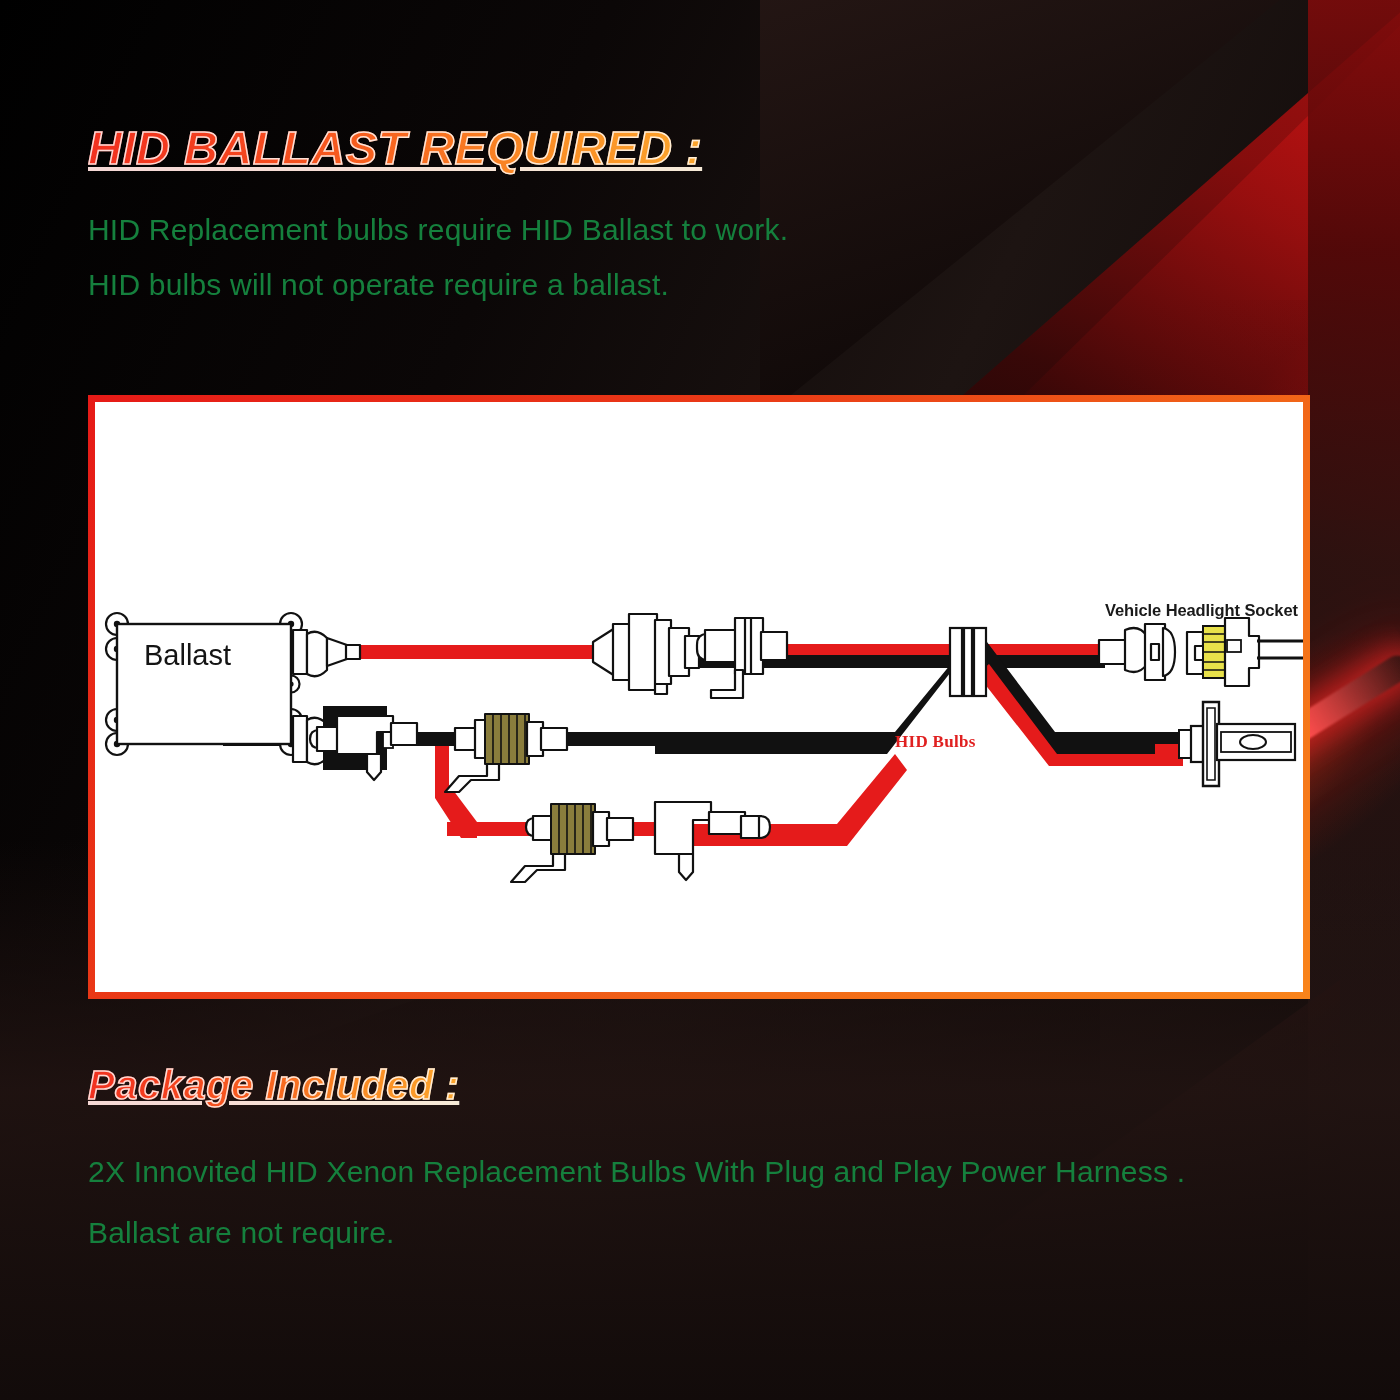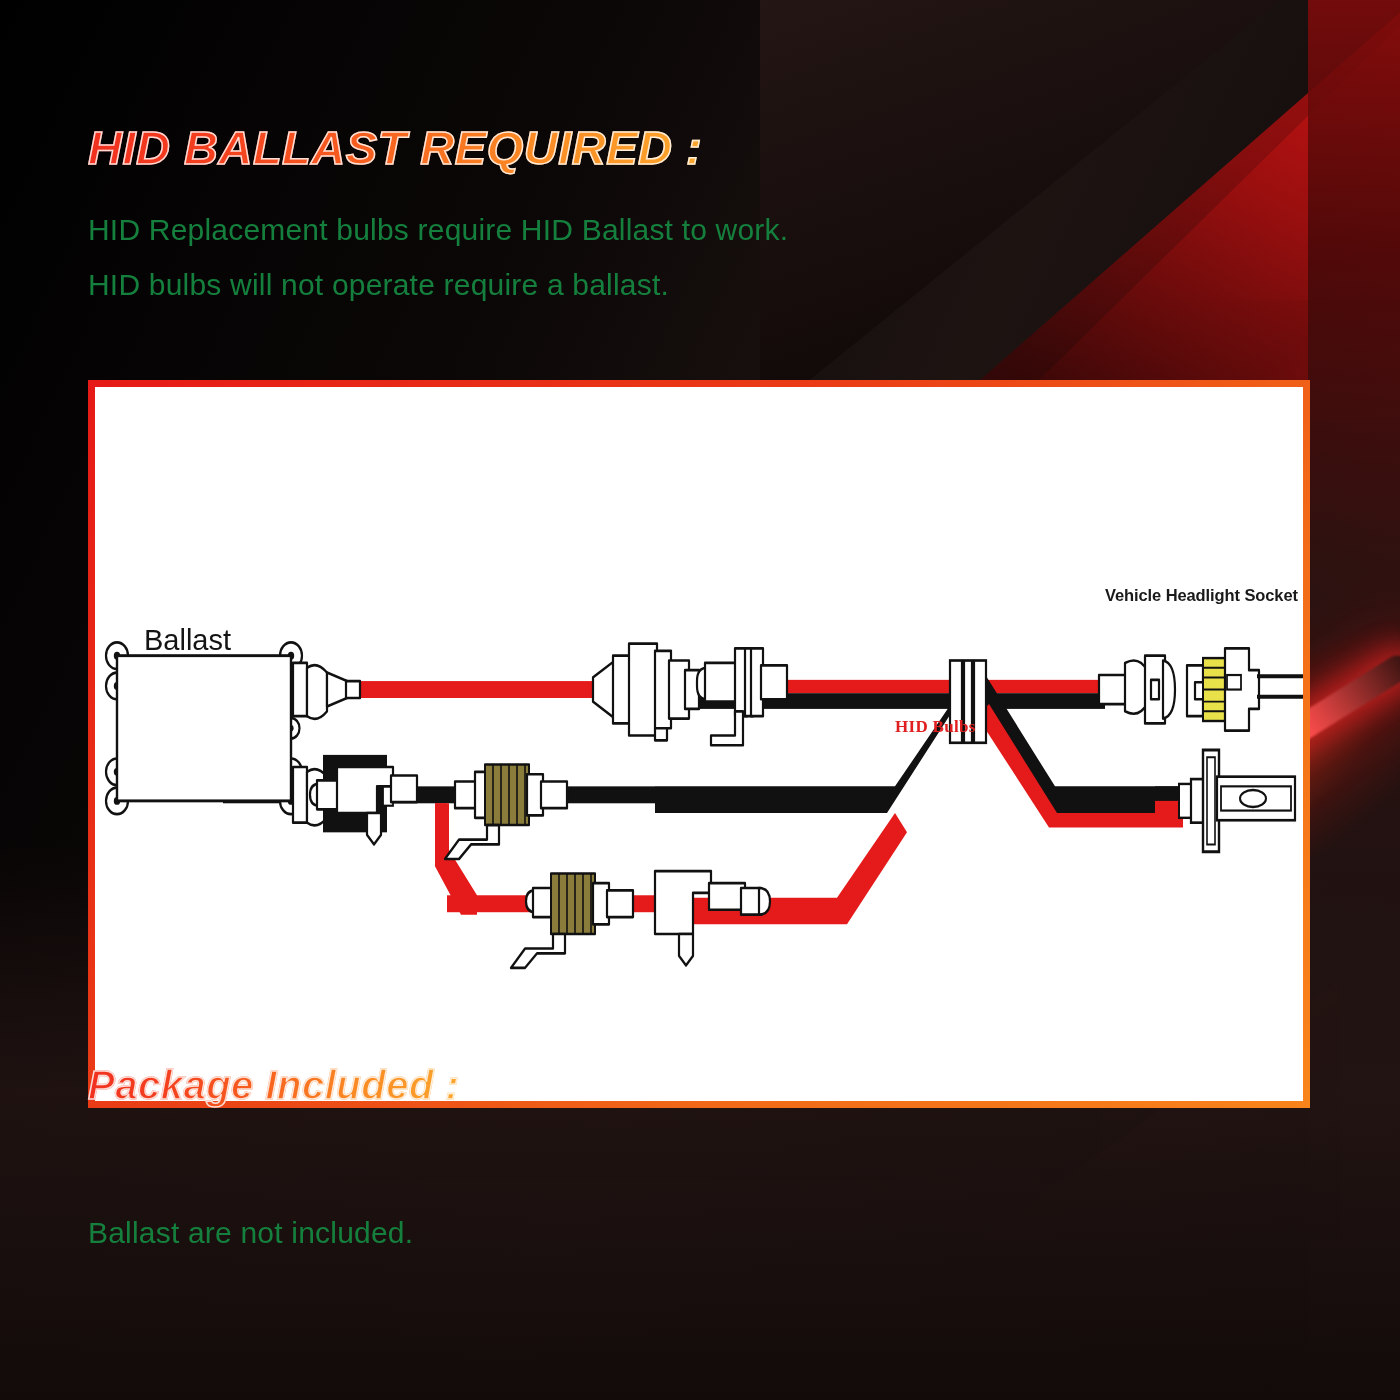--- a/index.html
+++ b/index.html
@@ -85,40 +85,41 @@
     font-style:italic;
     font-weight:bold;
     letter-spacing:.5px;
     white-space:nowrap;
     background:linear-gradient(95deg,#f1301f 0%, #f4411f 22%, #f7631f 48%, #fa8a24 72%, #fca62c 100%);
     -webkit-background-clip:text;
     background-clip:text;
     color:transparent;
     -webkit-text-stroke:1.5px rgba(255,255,255,.82);
     paint-order:stroke fill;
+    text-decoration:underline;
   }
   #heading-hid{ left:88px; top:120px; font-size:47px; }
   #heading-pkg{ left:88px; top:1063px; font-size:40px; }
 
   .body-line{
     position:absolute;
     color:#15803d;
     font-size:30px;
     letter-spacing:.2px;
     white-space:nowrap;
     font-weight:400;
   }
   #hid-line-1{left:88px;top:213px;}
   #hid-line-2{left:88px;top:268px;}
   #pkg-line-1{left:88px;top:1155px;}
   #pkg-line-2{left:88px;top:1216px;}
 
   
   #panel{
-    position:absolute;left:88px;top:380px;width:1222px;height:728px;
+    position:absolute;left:88px;top:395px;width:1222px;height:604px;
     background:#fff;
     border:7px solid transparent;
     box-sizing:border-box;
     background-image:linear-gradient(#fff,#fff), linear-gradient(135deg,#e61a17 0%, #ea3c16 38%, #f26a18 70%, #f9841b 100%);
     background-origin:border-box;
     background-clip:content-box, border-box;
   }
   #diagram{position:absolute;inset:0;width:100%;height:100%;}
 
   .lbl{position:absolute;white-space:nowrap;}
@@ -356,15 +357,16 @@
 
     <div class="lbl" id="lbl-socket">Vehicle Headlight Socket</div>
 
     <div class="lbl" id="lbl-bulbs">HID Bulbs</div>
 
     <div class="lbl" id="lbl-ballast">Ballast</div>
   </div>
 
   <div class="heading" id="heading-pkg">Package Included :</div>
 
-
-  <div class="body-line" id="pkg-line-2">Ballast are not included.</div>
+  <div class="body-line" id="pkg-line-1">2X Innovited HID Xenon Replacement Bulbs With Plug and Play Power Harness .</div>
+
+  <div class="body-line" id="pkg-line-2">Ballast are not require.</div>
 </div>
 
 </body></html>

